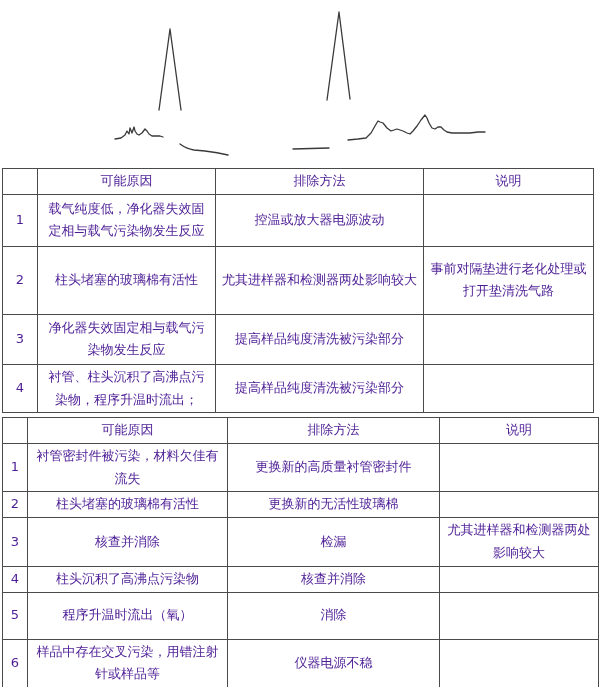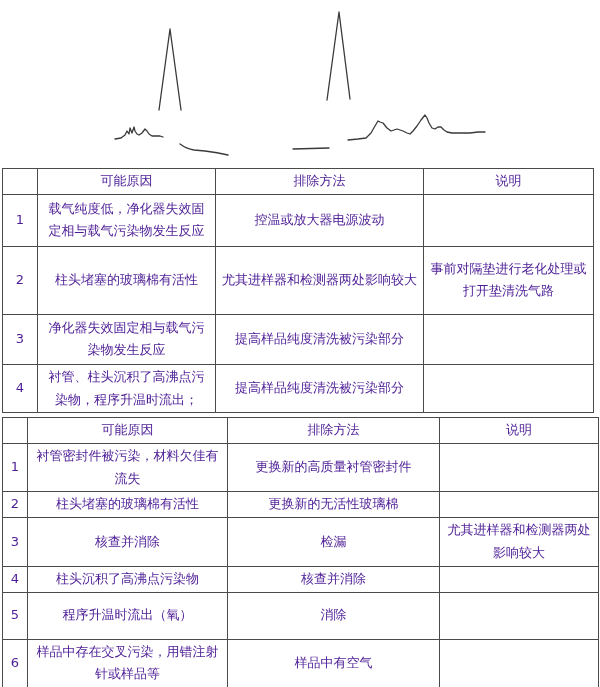--- a/index.html
+++ b/index.html
@@ -127,19 +127,19 @@
     </tr>
     <tr>
       <td>5</td>
       <td>程序升温时流出（氧）</td>
       <td>消除</td>
       <td></td>
     </tr>
     <tr>
       <td>6</td>
       <td>样品中存在交叉污染，用错注射针或样品等</td>
-      <td>样品中有空气</td>
+      <td>仪器电源不稳</td>
       <td></td>
     </tr>
   </tbody>
     </table>
 
 </div>
 
 </body></html>

